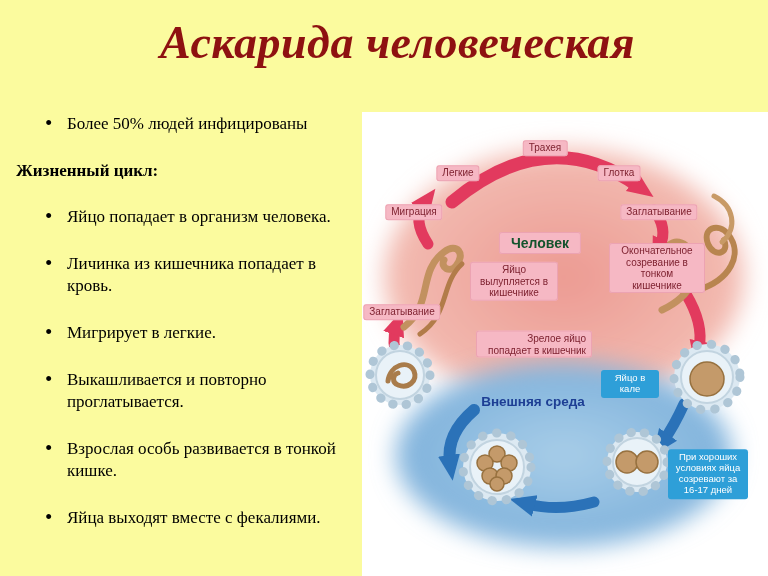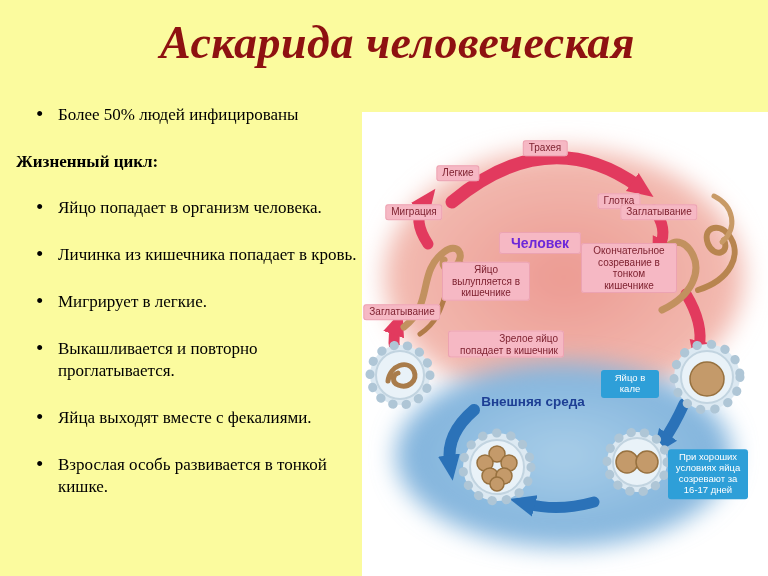--- a/index.html
+++ b/index.html
@@ -8,39 +8,39 @@
     background:#FBFB9E; overflow:hidden;
     font-family:"Liberation Serif", serif;
     padding-left:27px;
   }
   .title {
     position:absolute; top:16px; left:0; width:100%; margin:0;
     text-align:center; font-size:46px; font-style:italic; font-weight:bold;
     color:#8E1111; letter-spacing:0.5px;
   }
   .bullets { position:absolute; left:16px; top:104px; width:346px; color:#000; font-size:17px; }
-  .blist { list-style:none; margin:0; padding:0; }
+  .blist { list-style:none; margin:9px; padding:0; }
   .blist li { position:relative; padding-left:42px; margin-bottom:25px; line-height:22px; }
   .blist li::before { content:"\2022"; position:absolute; left:20px; top:-1px; font-size:21px; }
   .cycle-heading { font-weight:bold; font-size:17px; margin:0 0 24px 0; line-height:22px; }
 
   .diagram {
     position:absolute; left:362px; top:112px; width:489px; height:464px;
     background:#ffffff; font-family:"Liberation Sans", sans-serif;
   }
   .diagram svg { position:absolute; left:0; top:0; }
 
   .lbl {
     position:absolute; transform:translate(-50%,-50%);
     text-align:center; line-height:1.15; border-radius:3px;
     white-space:nowrap; z-index:3;
   }
   .pk { background:#F6B8C4; color:#7E2230; font-size:10px; padding:2px 6px; box-shadow:0 0 0 1px #ECA3B2 inset; }
-  .pk.multi { white-space:normal; }
-  .human-lbl { background:#F6B8C4; color:#6d28d9; font-weight:bold; font-size:14px; padding:3px 12px; box-shadow:0 0 0 1px #ECA3B2 inset; }
+  .pk.multi { white-space:normal;margin-left:28px; }
+  .human-lbl { background:#F6B8C4; color:#14532d; font-weight:bold; font-size:14px; padding:3px 12px; box-shadow:0 0 0 1px #ECA3B2 inset; }
   .bl { background:#2E9FD8; color:#FFFFFF; font-size:9.5px; padding:3px 5px; white-space:normal; }
   .inf { background:#7EC6E8; color:#16356E; font-weight:bold; font-style:italic; font-size:11px; padding:2px 8px; }
   .env { background:transparent; color:#1D3E94; font-weight:bold; font-size:13.5px; }
 </style>
 </head>
 <body>
 
 <div class="slide">
 
   <h1 class="title">Аскарида человеческая</h1>
@@ -48,22 +48,22 @@
   <div class="bullets">
     <ul class="blist">
       <li>Более 50% людей инфицированы</li>
     </ul>
     <div class="cycle-heading">Жизненный цикл:</div>
     <ul class="blist">
       <li>Яйцо попадает в организм человека.</li>
       <li>Личинка из кишечника попадает в кровь.</li>
       <li>Мигрирует в легкие.</li>
       <li>Выкашливается и повторно проглатывается.</li>
+      <li>Взрослая особь развивается в тонкой кишке.</li>
       <li>Яйца выходят вместе с фекалиями.</li>
-      <li>Взрослая особь развивается в тонкой кишке.</li>
     </ul>
   </div>
 
   <div class="diagram">
 
     <svg width="406" height="464" viewBox="0 0 406 464">
       <defs>
         <filter id="soft" x="-30%" y="-30%" width="160%" height="160%">
           <feGaussianBlur stdDeviation="12"></feGaussianBlur>
         </filter>
@@ -145,21 +145,21 @@
       </g>
       <g transform="translate(345,265)">
         <circle r="33" fill="#DCE9F2" stroke="#AFC6D6" stroke-width="9" stroke-dasharray="0.5 14" stroke-linecap="round"></circle>
         <circle r="26" fill="#E9F2F8" stroke="#C2D4E0" stroke-width="2"></circle>
         <circle cx="0" cy="2" r="17" fill="#C49A6A" stroke="#97713F" stroke-width="1.5"></circle>
       </g>
     </svg>
 
     <div class="lbl pk" style="left:183px; top:36px;">Трахея</div>
     <div class="lbl pk" style="left:96px;  top:61px;">Легкие</div>
-    <div class="lbl pk" style="left:257px; top:61px;margin-top:28px;">Глотка</div>
+    <div class="lbl pk" style="left:257px; top:61px;">Глотка</div>
     <div class="lbl pk" style="left:52px;  top:100px;">Миграция</div>
     <div class="lbl pk" style="left:297px; top:100px;">Заглатывание</div>
     <div class="lbl human-lbl" style="left:178px; top:131px;">Человек</div>
     <div class="lbl pk multi" style="left:124px; top:169px; width:76px;">Яйцо вылупляется в кишечнике</div>
     <div class="lbl pk multi" style="left:267px; top:156px; width:84px;">Окончательное созревание в тонком кишечнике</div>
     <div class="lbl pk" style="left:40px; top:200px;">Заглатывание</div>
     <div class="lbl pk multi" style="left:144px; top:232px; width:104px;text-align:right;">Зрелое яйцо попадает в кишечник</div>
 
     <div class="lbl env" style="left:171px; top:290px;">Внешняя среда</div>
     <div class="lbl bl" style="left:268px; top:272px; width:48px;">Яйцо в кале</div>

